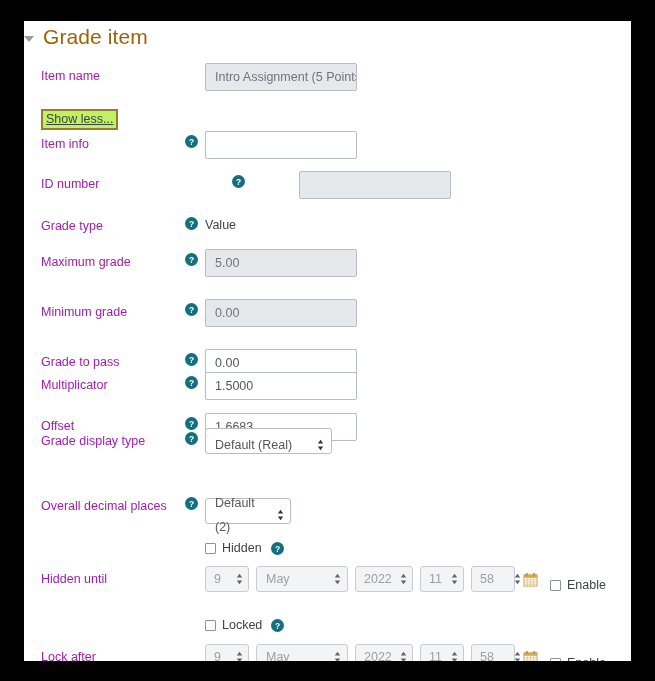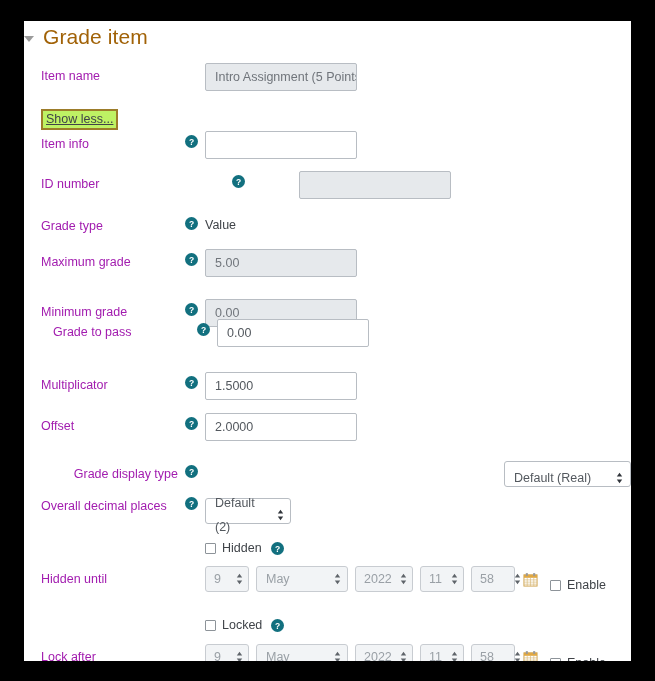--- a/index.html
+++ b/index.html
@@ -278,21 +278,21 @@
           <svg width="13" height="13" viewBox="0 0 13 13" aria-hidden="true">
             <text x="6.5" y="9.6" font-size="8.5" font-family="Liberation Sans, sans-serif" fill="#ffffff" text-anchor="middle" font-weight="bold">?</text>
           </svg>
         </span>
       </div>
       <div class="ctrl">
         <span class="txt disabled">0.00</span>
       </div>
     </div>
 
-    <div class="row" style="top:298px;margin-left:12px;">
+    <div class="row" style="top:328px;">
       <div class="label">Grade to pass</div>
       <div class="help-cell">
         <span class="help">
           <svg width="13" height="13" viewBox="0 0 13 13" aria-hidden="true">
             <text x="6.5" y="9.6" font-size="8.5" font-family="Liberation Sans, sans-serif" fill="#ffffff" text-anchor="middle" font-weight="bold">?</text>
           </svg>
         </span>
       </div>
       <div class="ctrl">
         <span class="txt">0.00</span>
@@ -316,25 +316,25 @@
     <div class="row" style="top:392px;">
       <div class="label">Offset</div>
       <div class="help-cell">
         <span class="help">
           <svg width="13" height="13" viewBox="0 0 13 13" aria-hidden="true">
             <text x="6.5" y="9.6" font-size="8.5" font-family="Liberation Sans, sans-serif" fill="#ffffff" text-anchor="middle" font-weight="bold">?</text>
           </svg>
         </span>
       </div>
       <div class="ctrl">
-        <span class="txt">2.0000</span>
-      </div>
-    </div>
-
-    <div class="row" style="top:440px;text-align:right;">
+        <span class="txt">1.6683</span>
+      </div>
+    </div>
+
+    <div class="row" style="top:407px;">
       <div class="label">Grade display type</div>
       <div class="help-cell">
         <span class="help">
           <svg width="13" height="13" viewBox="0 0 13 13" aria-hidden="true">
             <text x="6.5" y="9.6" font-size="8.5" font-family="Liberation Sans, sans-serif" fill="#ffffff" text-anchor="middle" font-weight="bold">?</text>
           </svg>
         </span>
       </div>
       <div class="ctrl">
         <span class="sel w-real">

